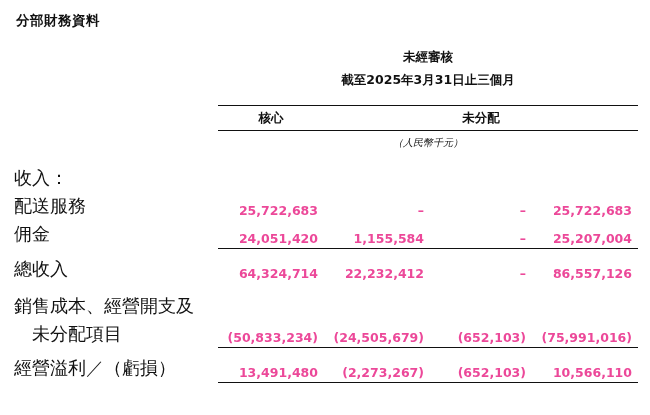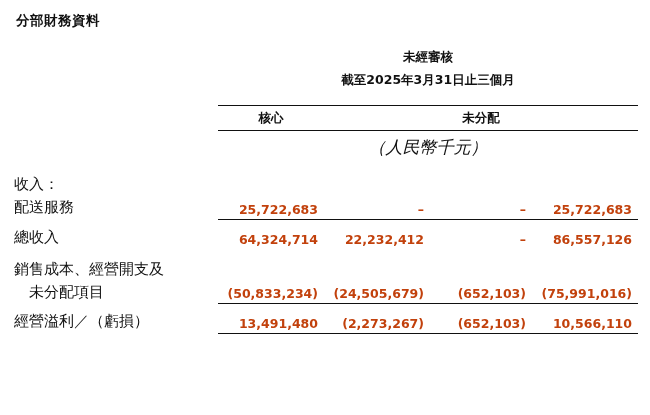--- a/index.html
+++ b/index.html
@@ -42,50 +42,50 @@
   table.fin col.c-total  { width: 106px; }
 
   td, th {
     padding: 0;
     vertical-align: bottom;
     font-weight: normal;
   }
   .lbl {
     text-align: left;
     font-family: "DejaVu Sans", "Liberation Sans", sans-serif;
-    font-size: 15px;
+    font-size: 18px;
     color: #111111;
     padding: 2px 0 2px 2px;
     white-space: nowrap;
   }
   .num {
     text-align: right;
     font-family: "DejaVu Sans", "Liberation Sans", sans-serif;
     font-size: 12.5px;
     font-weight: 700;
-    color: #c2410c;
+    color: #ec4899;
     padding: 2px 6px 2px 0;
     white-space: nowrap;
   }
   .hdr-center {
     text-align: center;
     font-family: "DejaVu Sans", "Liberation Sans", sans-serif;
     font-size: 12.5px;
     font-weight: 700;
     color: #111111;
     white-space: nowrap;
     padding: 3px 4px;
   }
   .hdr-center.sub {
     padding-bottom: 16px;
   }
   .unit {
     text-align: center;
     font-family: "DejaVu Sans", "Liberation Sans", sans-serif;
-    font-size: 17px;
+    font-size: 10px;
     font-style: italic;
     color: #111111;
     padding: 4px 0 5px 0;
     white-space: nowrap;
   }
   .spacer-row td {
     height: 9px;
   }
   .spacer-row-sm td {
     height: 5px;
@@ -167,20 +167,27 @@
       </tr>
 
       <tr class="row-h">
         <td class="lbl">配送服務</td>
         <td class="num">25,722,683</td>
         <td class="num">–</td>
         <td class="num">–</td>
         <td class="num">25,722,683</td>
       </tr>
 
+      <tr class="row-h">
+        <td class="lbl">佣金</td>
+        <td class="num">24,051,420</td>
+        <td class="num">1,155,584</td>
+        <td class="num">–</td>
+        <td class="num">25,207,004</td>
+      </tr>
 
 
 
 
       <tr>
         <td class="rule-cell"></td>
         <td class="rule-cell ruled"></td>
         <td class="rule-cell ruled"></td>
         <td class="rule-cell ruled"></td>
         <td class="rule-cell ruled"></td>

